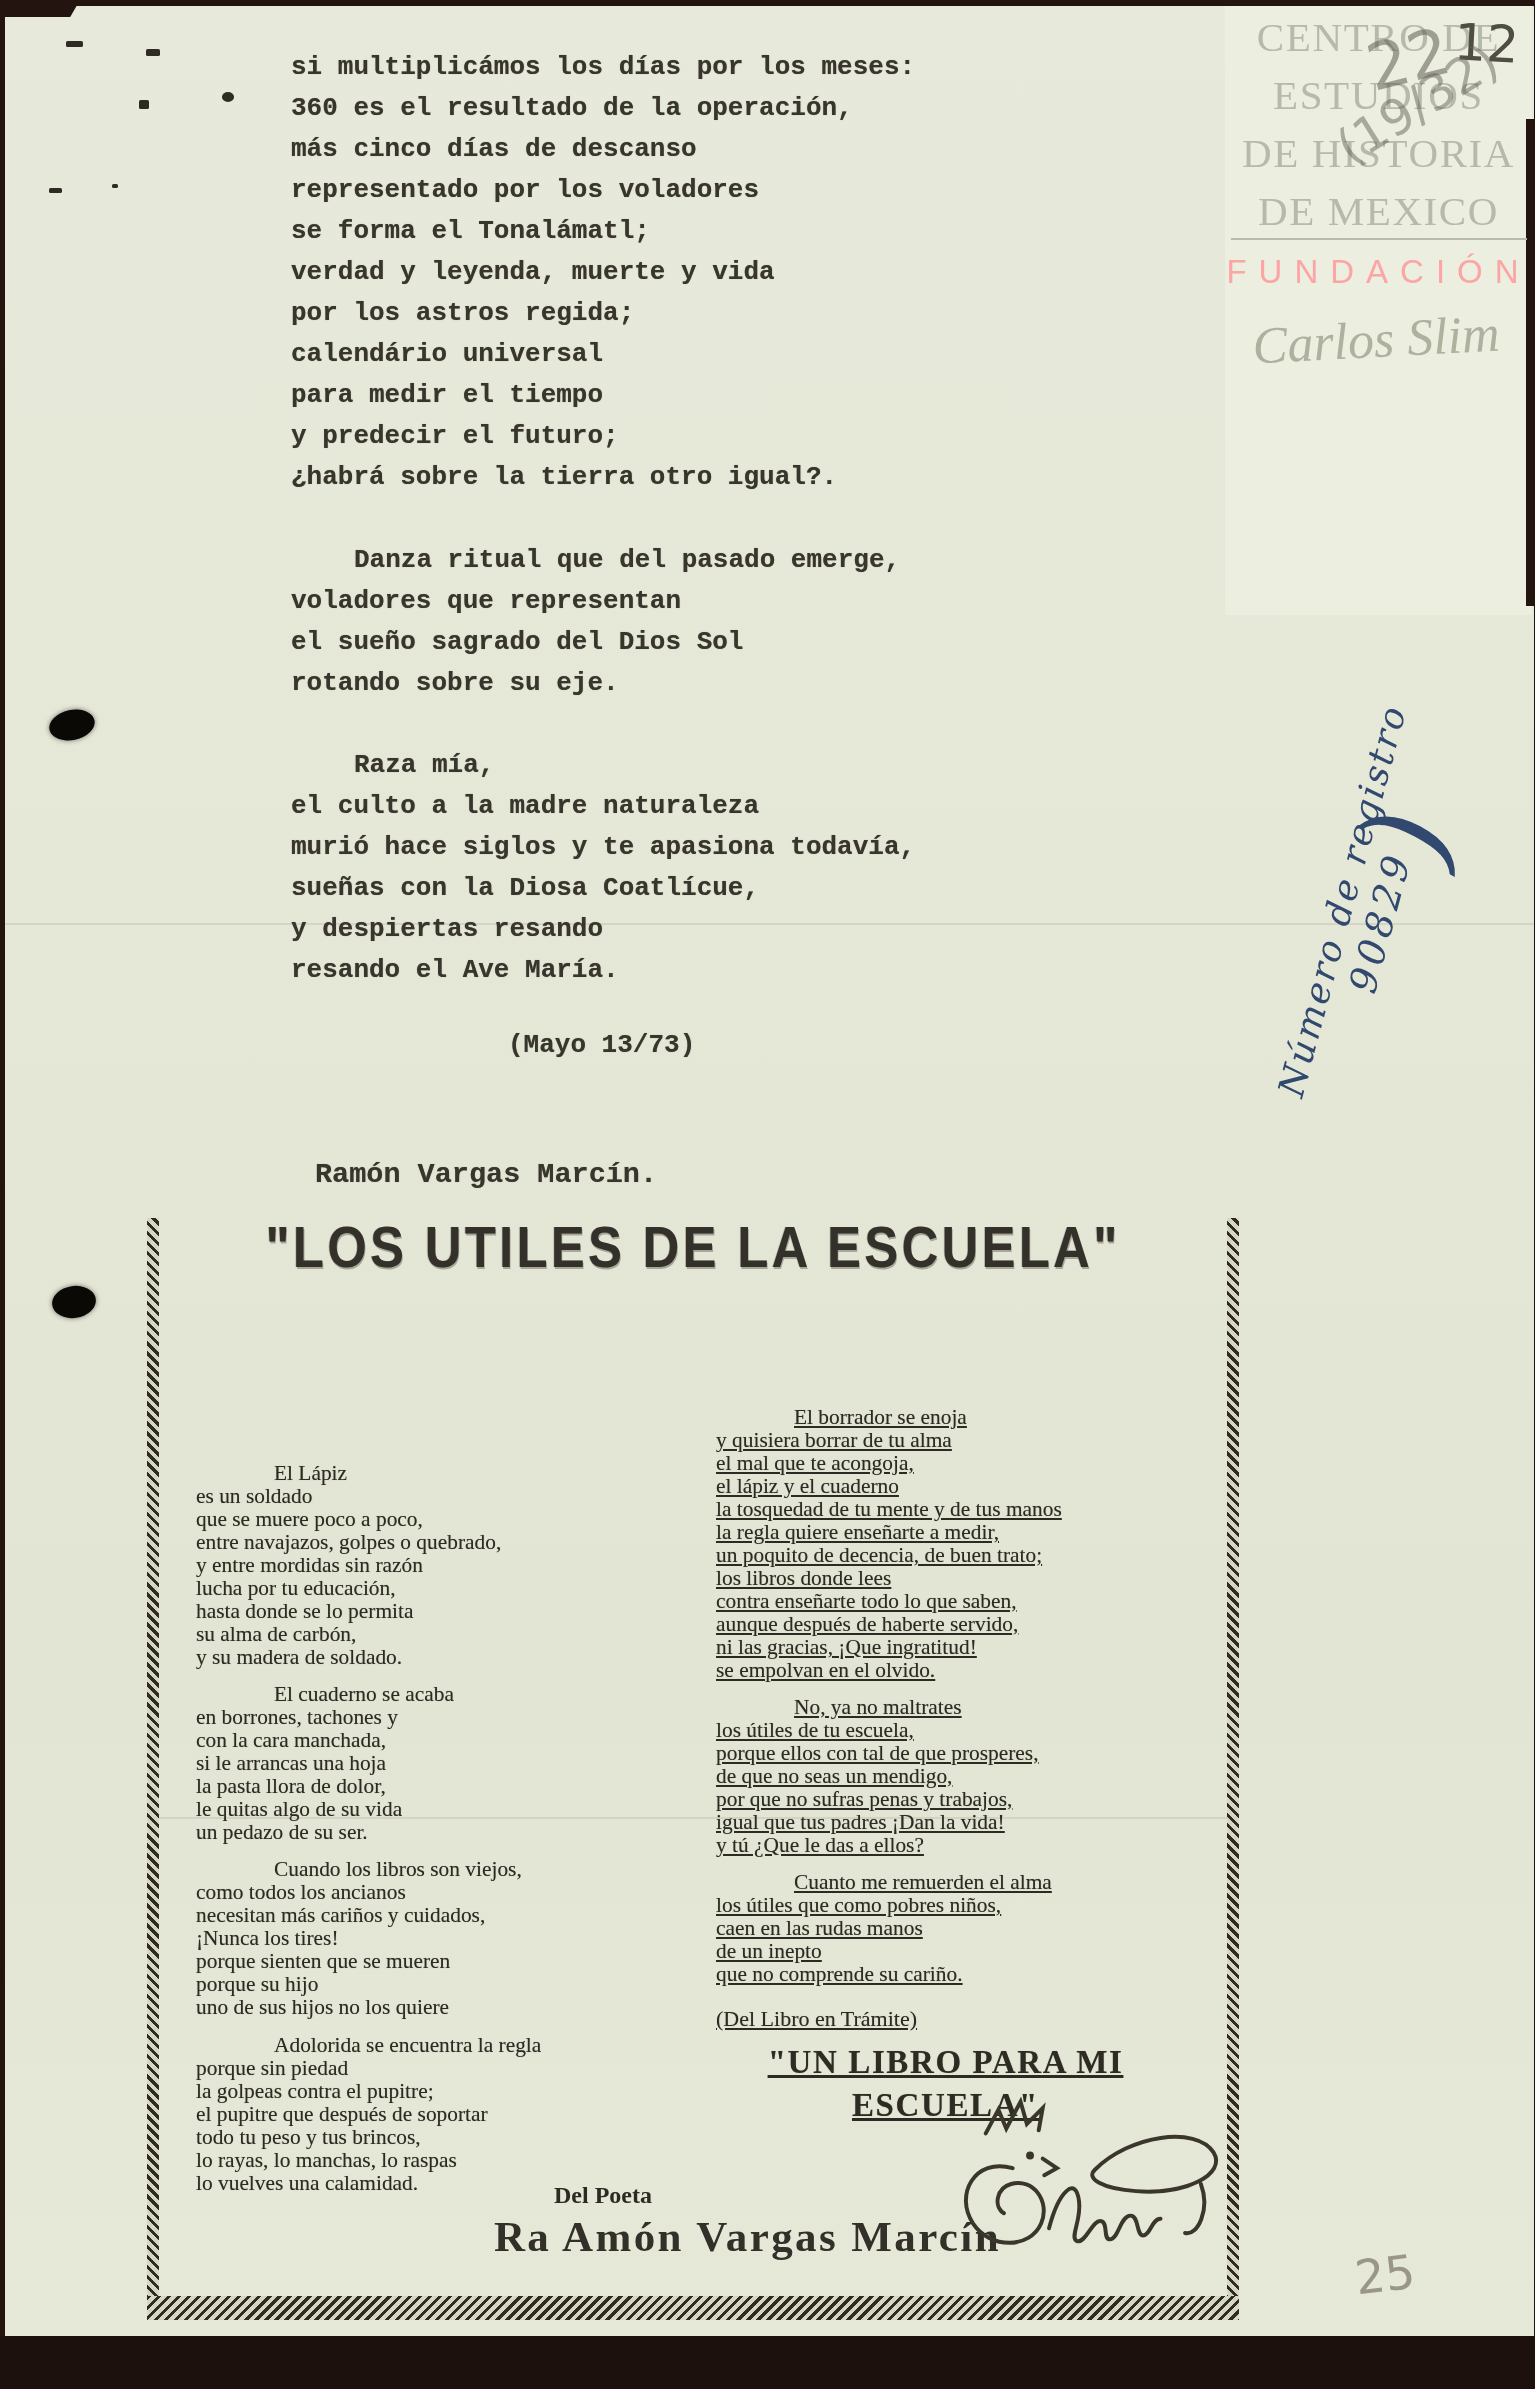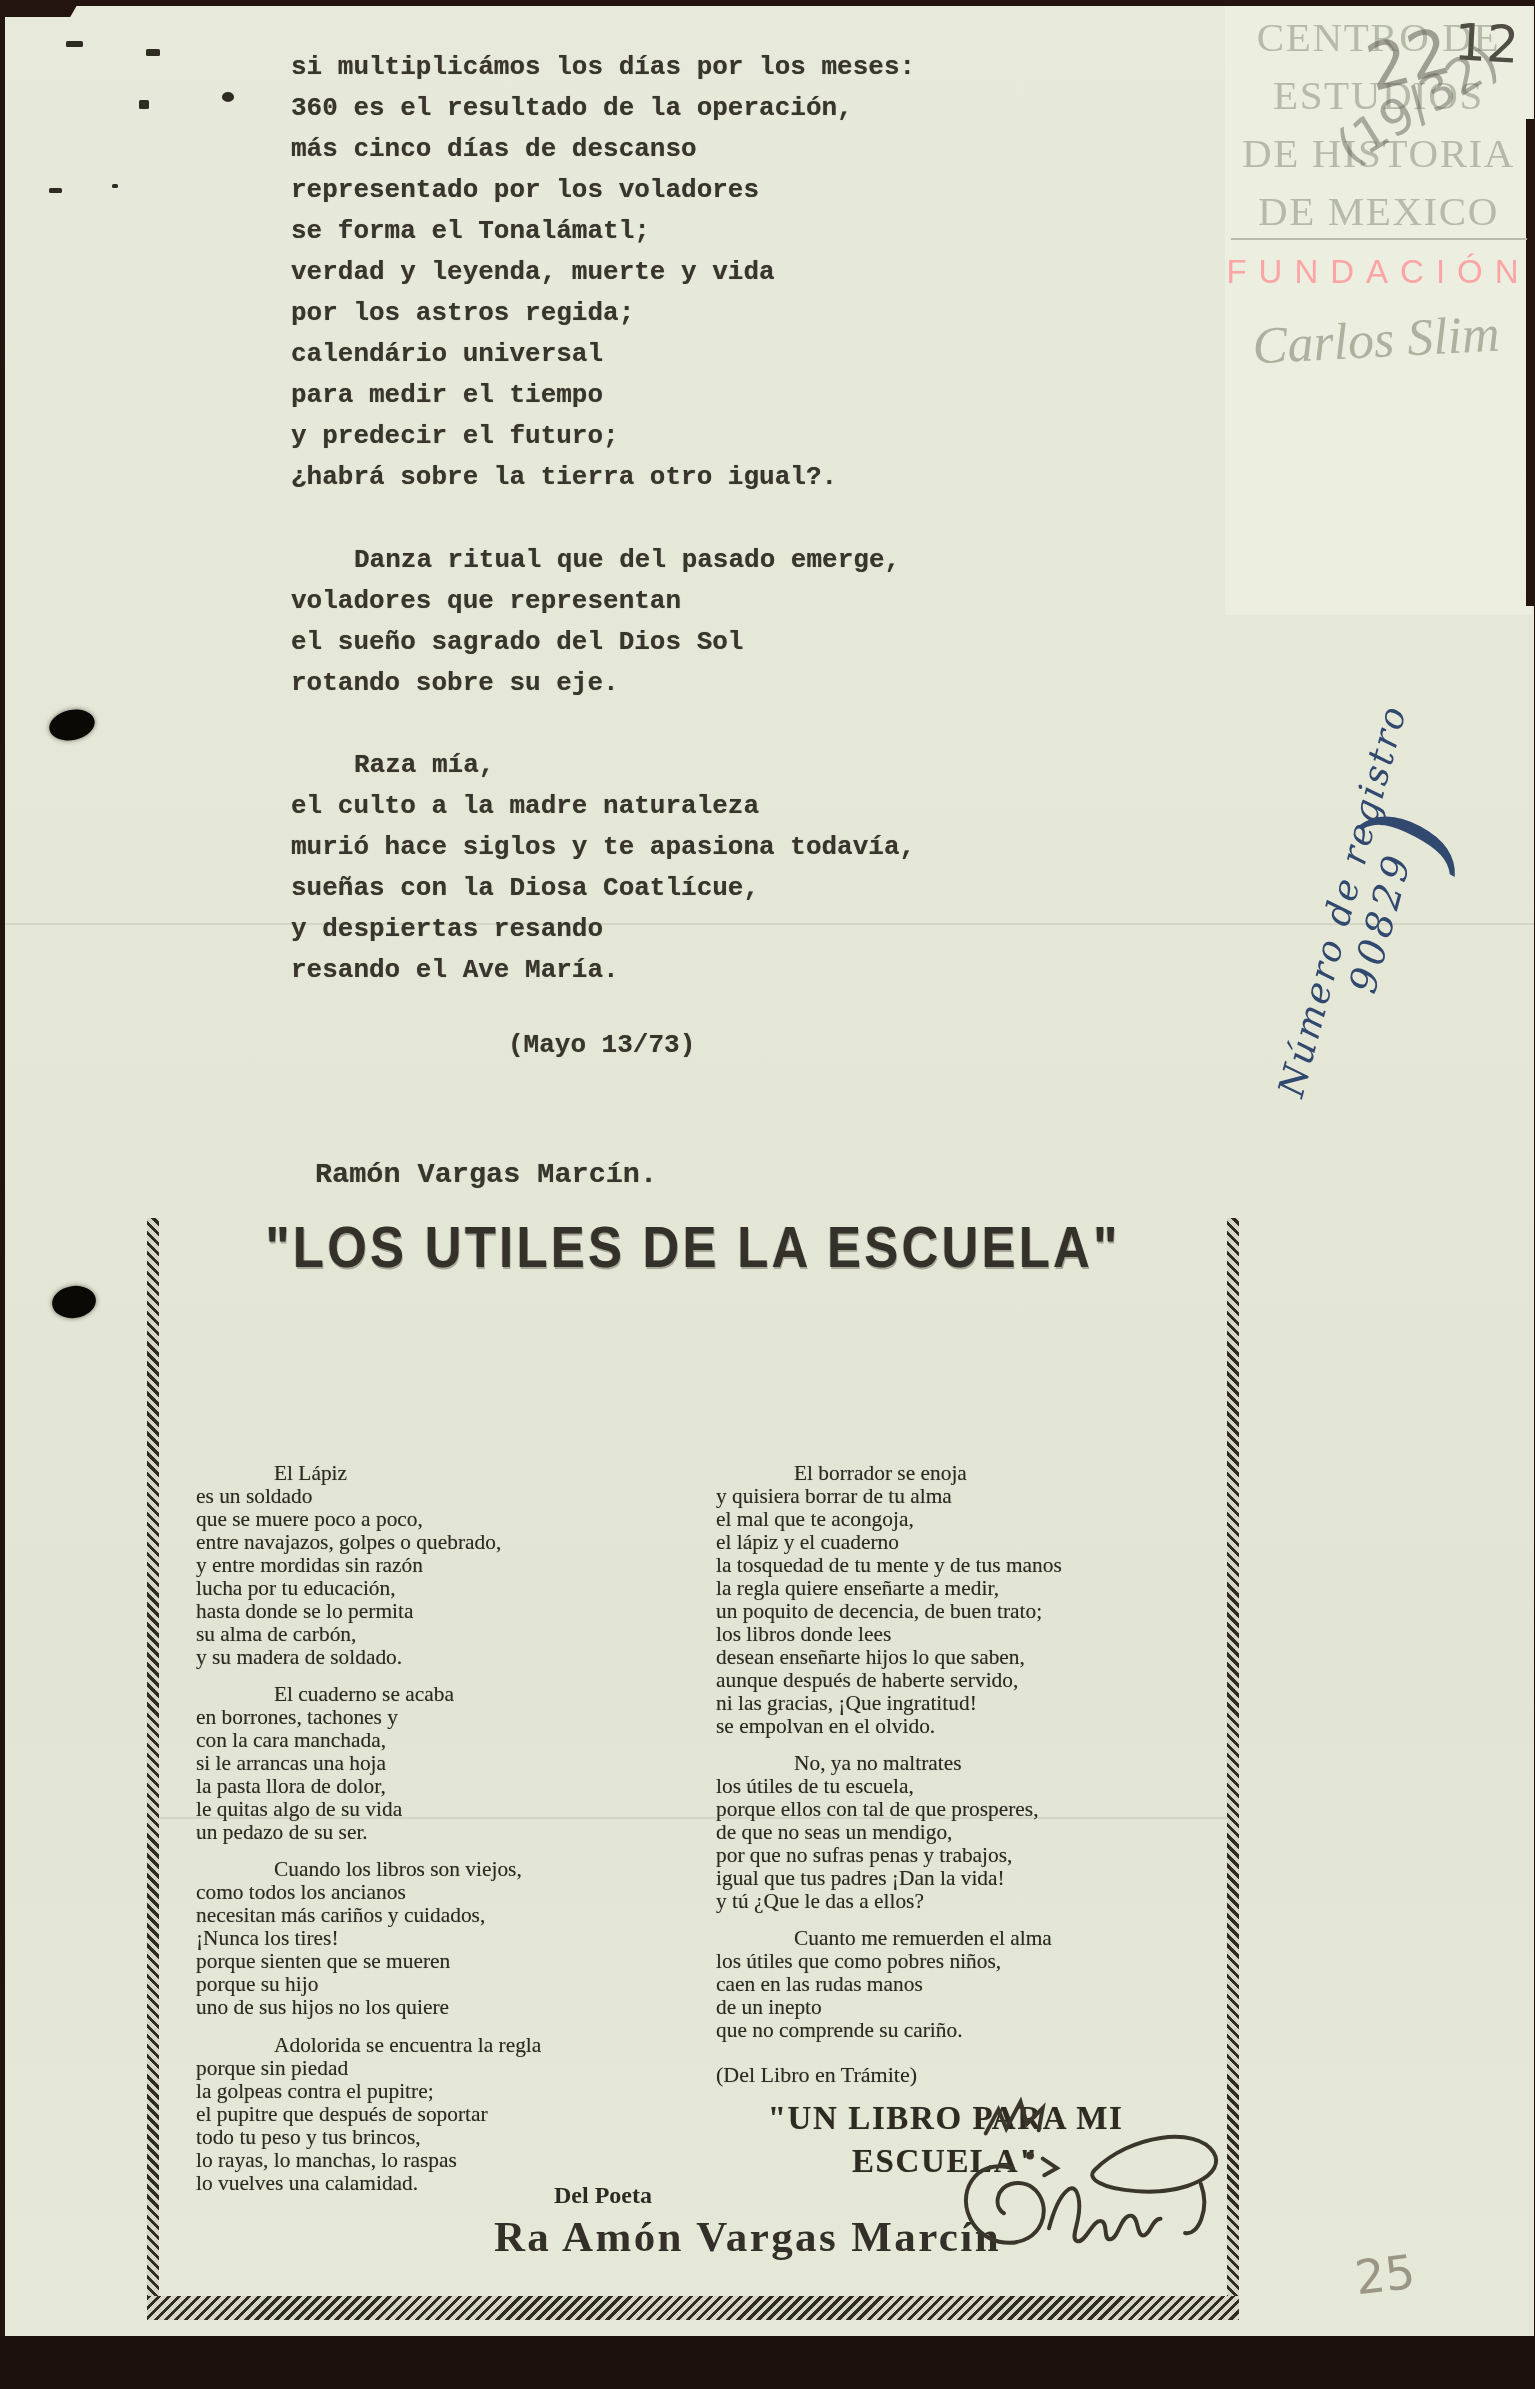--- a/index.html
+++ b/index.html
@@ -162,31 +162,31 @@
         <div class="line">Adolorida se encuentra la regla</div>
         <div class="line">porque sin piedad</div>
         <div class="line">la golpeas contra el pupitre;</div>
         <div class="line">el pupitre que después de soportar</div>
         <div class="line">todo tu peso y tus brincos,</div>
         <div class="line">lo rayas, lo manchas, lo raspas</div>
         <div class="line">lo vuelves una calamidad.</div>
       </div>
   </div>
 
-  <div class="abs pcol" style="left:716px;top:1462px;width:459px;">
+  <div class="abs pcol" style="left:716px;top:1406px;width:459px;text-decoration:underline;">
     <div class="stanza">
         <div class="line">El borrador se enoja</div>
         <div class="line">y quisiera borrar de tu alma</div>
         <div class="line">el mal que te acongoja,</div>
         <div class="line">el lápiz y el cuaderno</div>
         <div class="line">la tosquedad de tu mente y de tus manos</div>
         <div class="line">la regla quiere enseñarte a medir,</div>
         <div class="line">un poquito de decencia, de buen trato;</div>
         <div class="line">los libros donde lees</div>
-        <div class="line">desean enseñarte hijos lo que saben,</div>
+        <div class="line">contra enseñarte todo lo que saben,</div>
         <div class="line">aunque después de haberte servido,</div>
         <div class="line">ni las gracias, ¡Que ingratitud!</div>
         <div class="line">se empolvan en el olvido.</div>
       </div>
     <div class="stanza">
         <div class="line">No, ya no maltrates</div>
         <div class="line">los útiles de tu escuela,</div>
         <div class="line">porque ellos con tal de que prosperes,</div>
         <div class="line">de que no seas un mendigo,</div>
         <div class="line">por que no sufras penas y trabajos,</div>

